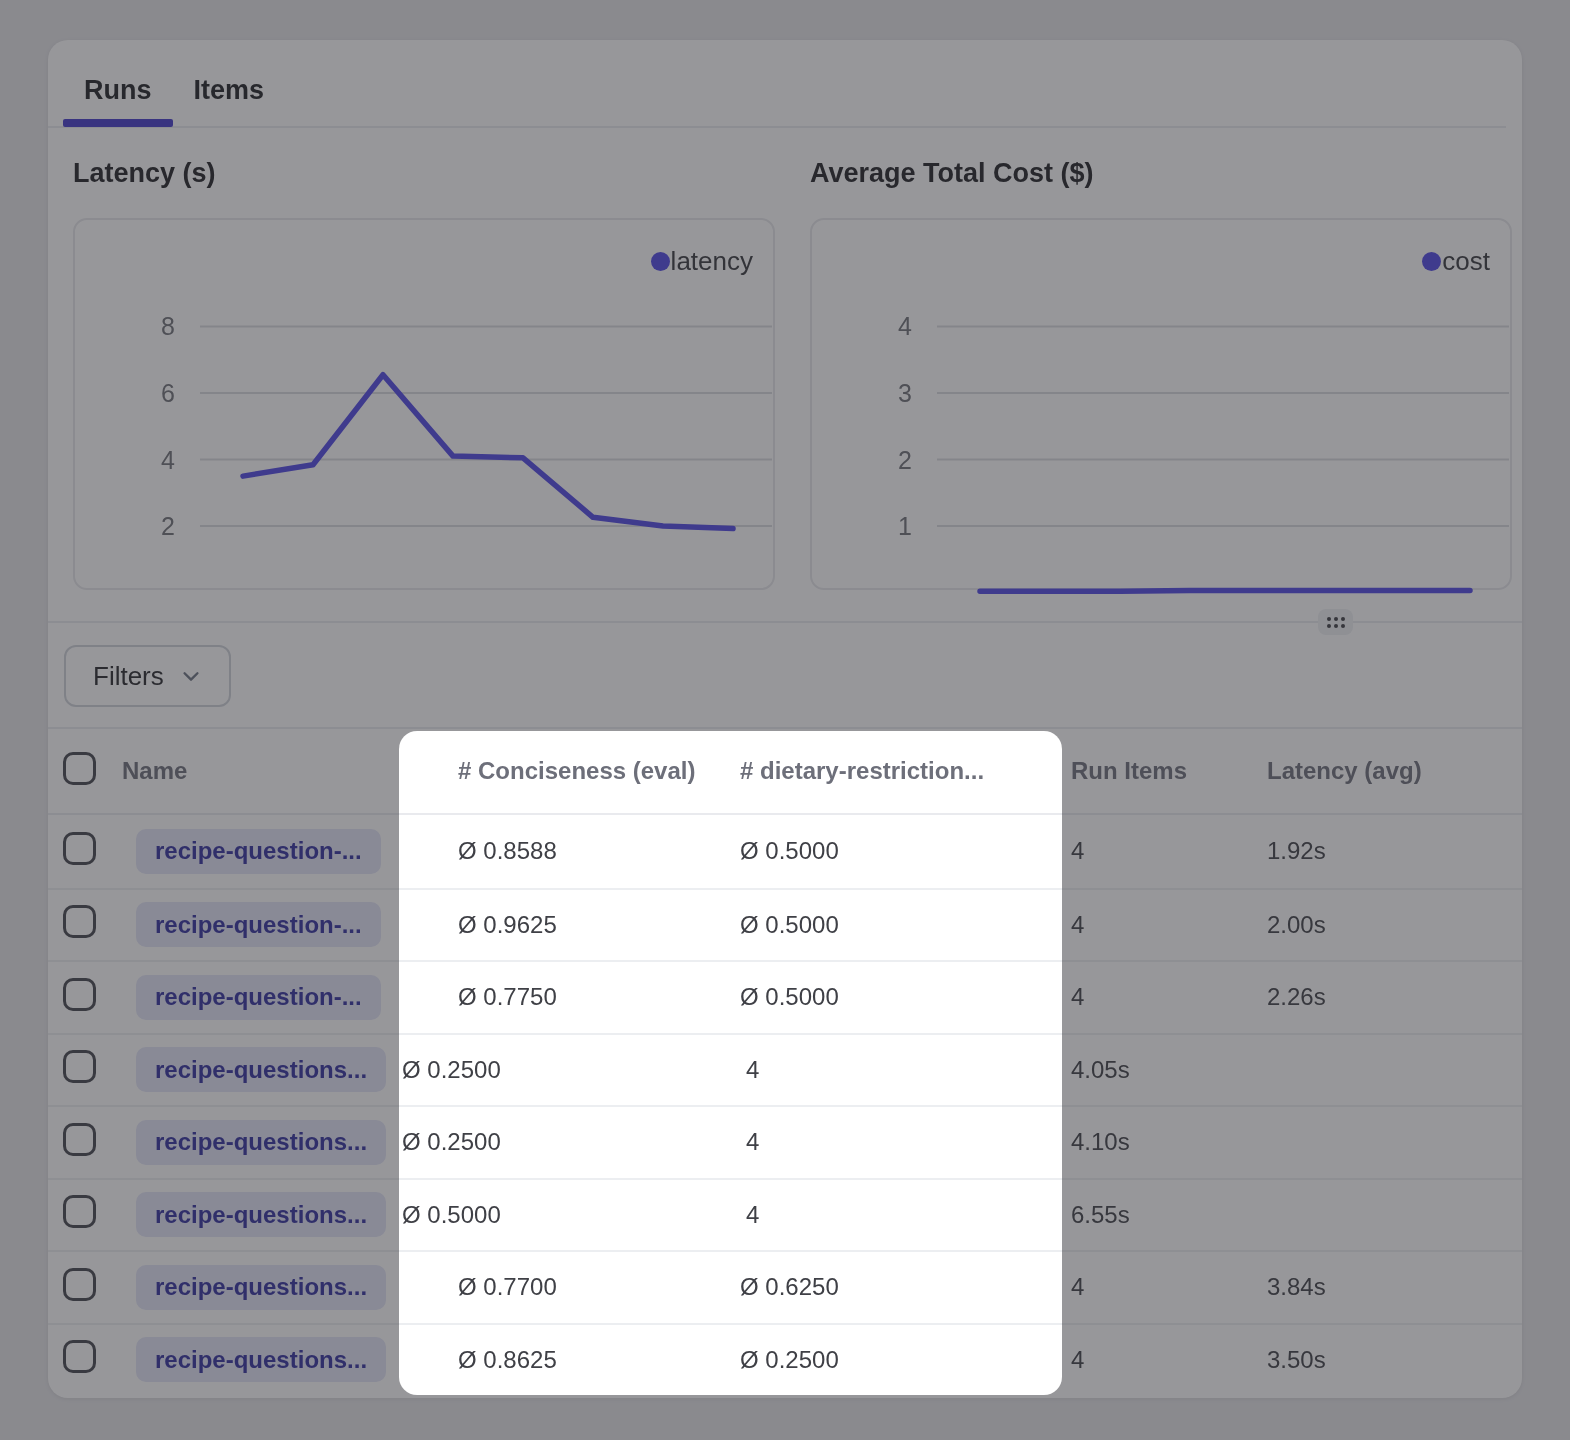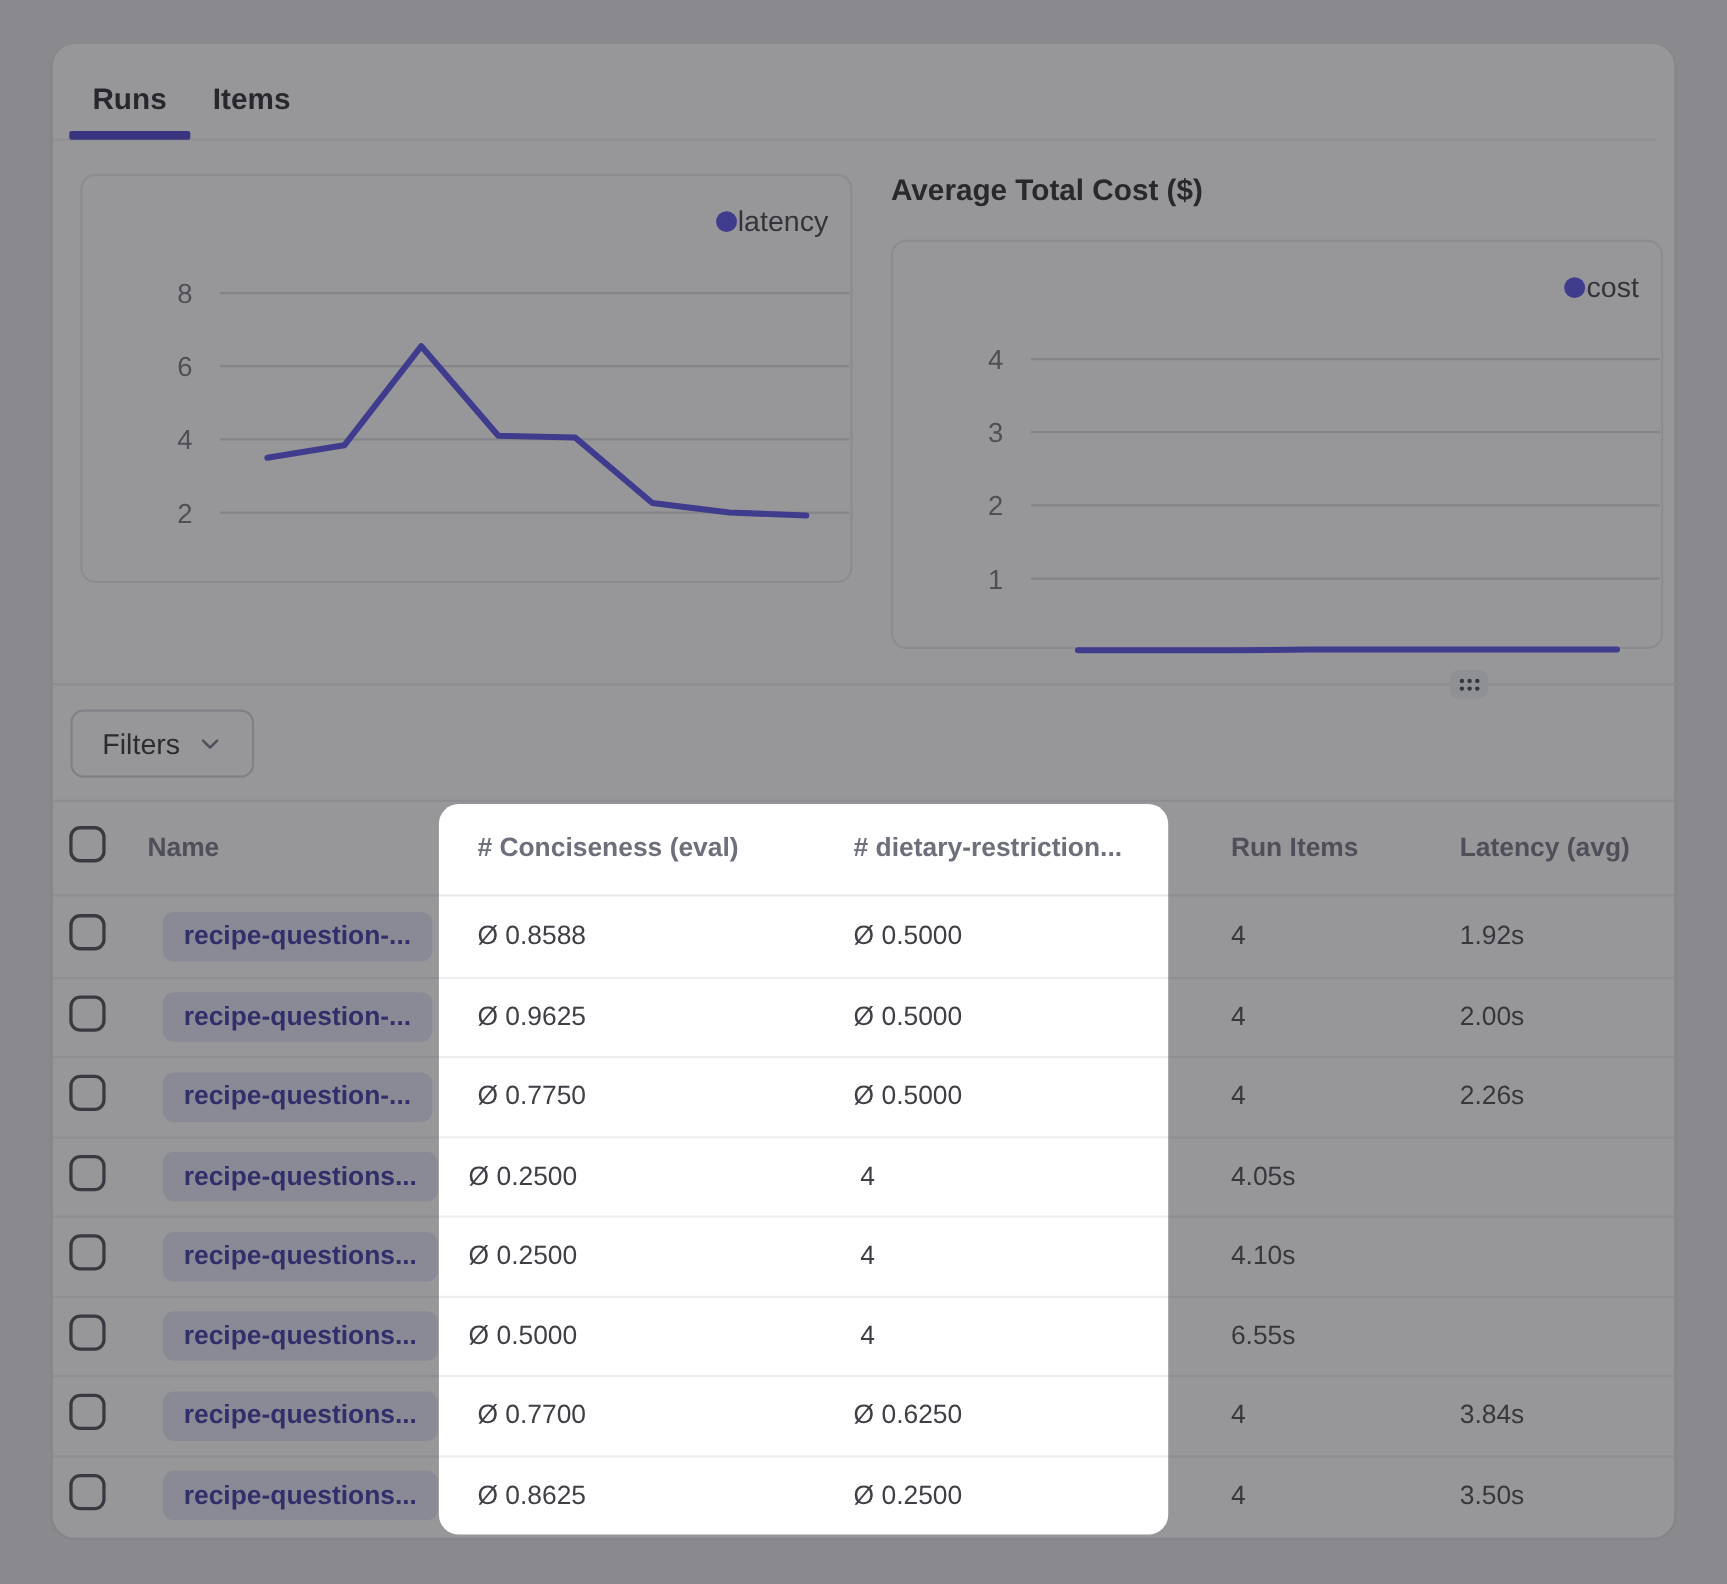--- a/index.html
+++ b/index.html
@@ -68,35 +68,34 @@
     background:#fff; border:2px solid #cfd3d9; border-radius:12px;
     font-size:26px; font-weight:500; color:#26272b; cursor:pointer;
   }
   .chev { width:22px; height:22px; }
 
   
   .table { position:absolute; left:0; right:0; top:687px; bottom:3px; }
   .thead, .trow {
     display:grid; grid-template-columns:72px 279px 338px 325px 196px 264px;
     align-items:center;
-    gap:12px;
   }
   .thead {
     height:88px; border-top:2px solid #e9eaee; border-bottom:2px solid #e9eaee;
     font-size:24px; font-weight:600; color:#6d6f7a;
   }
   .trow { height:72.5px; font-size:24px; color:#3f4046; }
   .trow + .trow { border-top:2px solid #eceef1; }
   .c-check { padding-left:15px; }
   .checkbox {
     display:inline-block; width:33px; height:33px; border:3px solid #43444c;
     border-radius:10px; background:transparent; cursor:pointer;
   }
   .th-name { padding-left:2px; }
-  .c-val1 { padding-left:11px; }
+  .c-val1 { padding-left:11px;margin-left:48px; }
   .c-val2 { padding-left:3px; }
   .c-items { padding-left:9px; }
   .c-lat { padding-left:9px; }
   .pill {
     display:inline-flex; align-items:center; height:45px; margin-left:16px;
     padding:0 19px; background:var(--pill-bg); color:var(--pill-text);
     border-radius:10px; font-size:24px; font-weight:700; cursor:pointer;
     max-width:250px; white-space:nowrap;
   }
 
@@ -111,20 +110,21 @@
 <body>
 
 <div class="card">
 
   <div class="tabbar">
     <div class="tab active">Runs</div>
     <div class="tab">Items</div>
   </div>
 
   <div class="chart-block left">
+    <div class="chart-title">Latency (s)</div>
     <div class="chart-panel">
       <svg id="chart-latency" width="702" height="372" viewBox="0 0 702 372">
           <line x1="125" y1="106.4" x2="697" y2="106.4" stroke="#d9dade" stroke-width="2"></line>
           <text x="100" y="115.4" text-anchor="end" font-size="25" fill="#6e7077">8</text>
           <line x1="125" y1="172.9" x2="697" y2="172.9" stroke="#d9dade" stroke-width="2"></line>
           <text x="100" y="181.9" text-anchor="end" font-size="25" fill="#6e7077">6</text>
           <line x1="125" y1="239.5" x2="697" y2="239.5" stroke="#d9dade" stroke-width="2"></line>
           <text x="100" y="248.5" text-anchor="end" font-size="25" fill="#6e7077">4</text>
           <line x1="125" y1="306.0" x2="697" y2="306.0" stroke="#d9dade" stroke-width="2"></line>
           <text x="100" y="315.0" text-anchor="end" font-size="25" fill="#6e7077">2</text>

